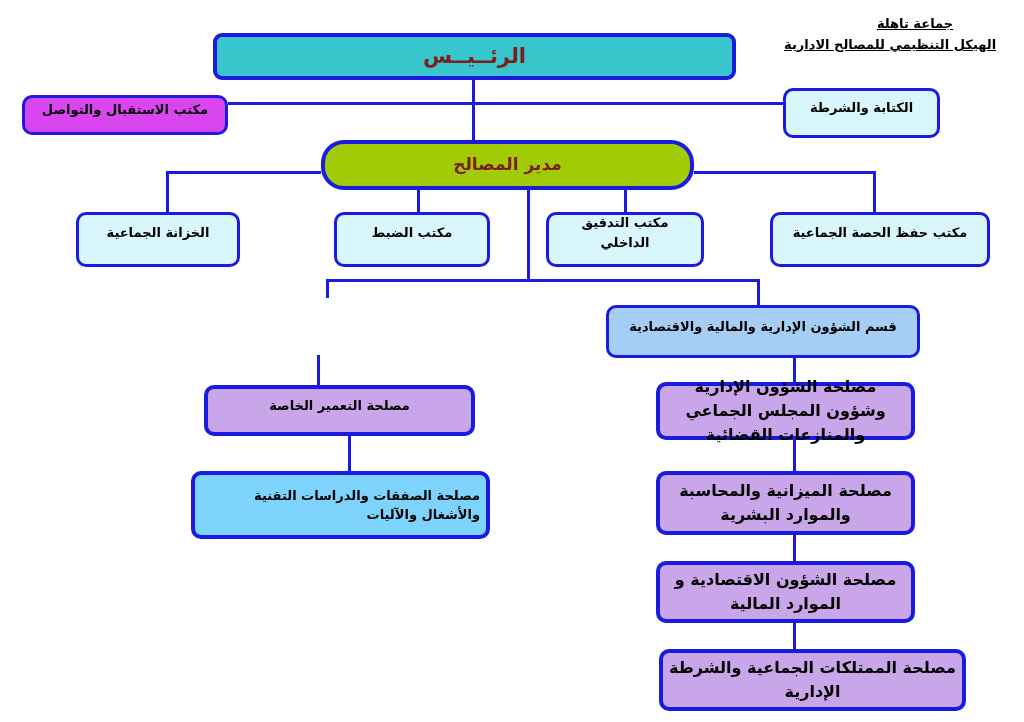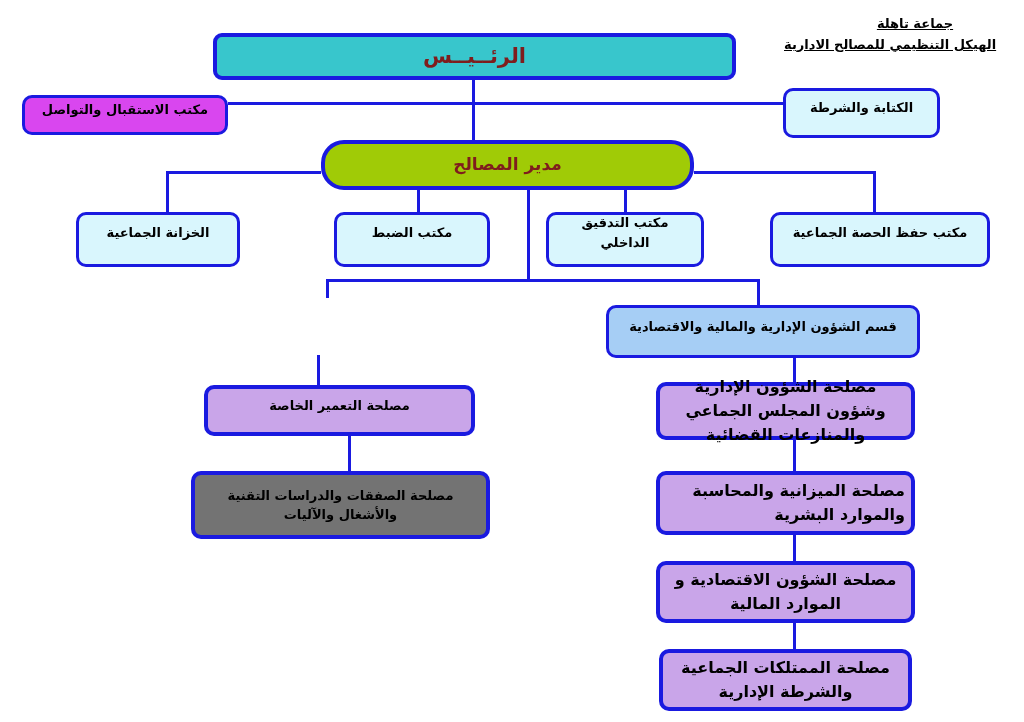--- a/index.html
+++ b/index.html
@@ -72,23 +72,23 @@
 
   <div class="box raise" style="left: 546px; top: 212px; width: 158px; height: 55px; background-color: rgb(217, 246, 253);">مكتب التدقيق الداخلي</div>
 
   <div class="box raise" style="left: 770px; top: 212px; width: 220px; height: 55px; background-color: rgb(217, 246, 253);">مكتب حفظ الحصة الجماعية</div>
 
 
   <div class="box raise-sm" style="left: 606px; top: 305px; width: 314px; height: 53px; background-color: rgb(166, 206, 245);">قسم الشؤون الإدارية والمالية والاقتصادية</div>
 
   <div class="box thick raise-sm" style="left: 204px; top: 385px; width: 271px; height: 51px; background-color: rgb(201, 165, 233);">مصلحة التعمير الخاصة</div>
 
-  <div class="box thick" style="left: 191px; top: 471px; width: 299px; height: 68px; background-color: #737373;">مصلحة  الصفقات والدراسات التقنية والأشغال والآليات</div>
+  <div class="box thick" style="left: 191px; top: 471px; width: 299px; height: 68px; background-color: #7dd3fc; text-align: right;">مصلحة  الصفقات والدراسات التقنية والأشغال والآليات</div>
 
   <div class="box thick fs-sm" style="left: 656px; top: 382px; width: 259px; height: 58px; background-color: rgb(201, 165, 233);">مصلحة الشؤون الإدارية وشؤون المجلس الجماعي والمنازعات القضائية</div>
 
-  <div class="box thick fs-sm" style="left: 656px; top: 471px; width: 259px; height: 64px; background-color: rgb(201, 165, 233); text-align: right;">مصلحة الميزانية والمحاسبة والموارد البشرية</div>
+  <div class="box thick fs-sm" style="left: 656px; top: 471px; width: 259px; height: 64px; background-color: rgb(201, 165, 233);">مصلحة الميزانية والمحاسبة والموارد البشرية</div>
 
   <div class="box thick fs-sm" style="left: 656px; top: 561px; width: 259px; height: 62px; background-color: rgb(201, 165, 233);">مصلحة الشؤون الاقتصادية و الموارد المالية</div>
 
-  <div class="box thick fs-sm" style="left: 659px; top: 649px; width: 253px; height: 62px; background-color: rgb(201, 165, 233);">مصلحة الممتلكات الجماعية والشرطة الإدارية</div>
+  <div class="box thick fs-sm" style="left: 659px; top: 649px; width: 307px; height: 62px; background-color: rgb(201, 165, 233);">مصلحة الممتلكات الجماعية والشرطة الإدارية</div>
 
 </div>
 
 </body></html>

